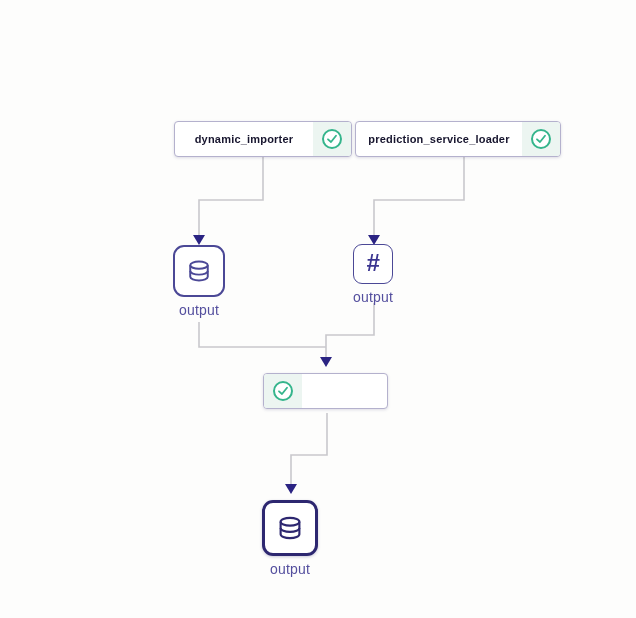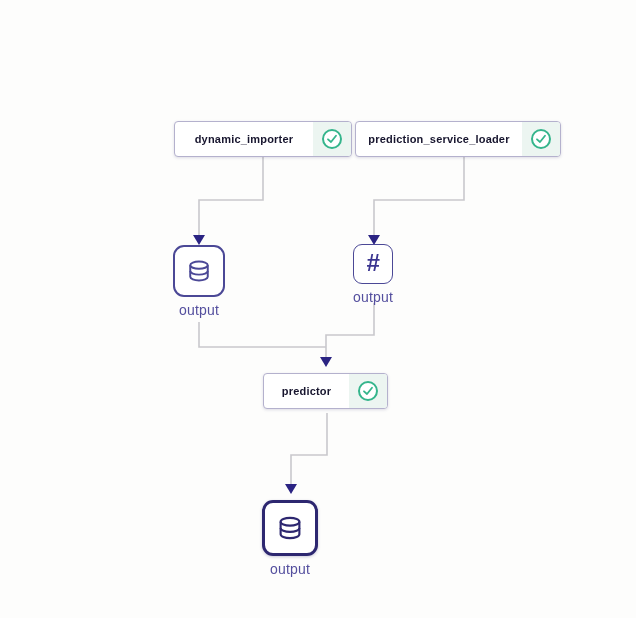--- a/index.html
+++ b/index.html
@@ -152,21 +152,20 @@
   </div>
 
   <div class="artifact" style="left:353px; top:244px; width:40px;">
     <div class="artifact-box small" style="width:40px; height:40px;">
       <span class="hash-glyph">#</span>
     </div>
     <span class="artifact-label">output</span>
   </div>
 
   <div class="step-node" style="left:263px; top:373px; width:125px;">
-    <span class="step-label">predictor</span>
     <span class="status-section">
       <svg width="22" height="22" viewBox="0 0 22 22">
         <circle cx="11" cy="11" r="9" fill="#ffffff" stroke="#35b58c" stroke-width="2"></circle>
         <path d="M7,11.3 L10,14 L15,7.8" fill="none" stroke="#35b58c" stroke-width="1.8" stroke-linecap="round" stroke-linejoin="round"></path>
       </svg>
     </span>
   </div>
 
   <div class="artifact" style="left:262px; top:500px; width:56px;">
     <div class="artifact-box selected" style="width:56px; height:56px;">

